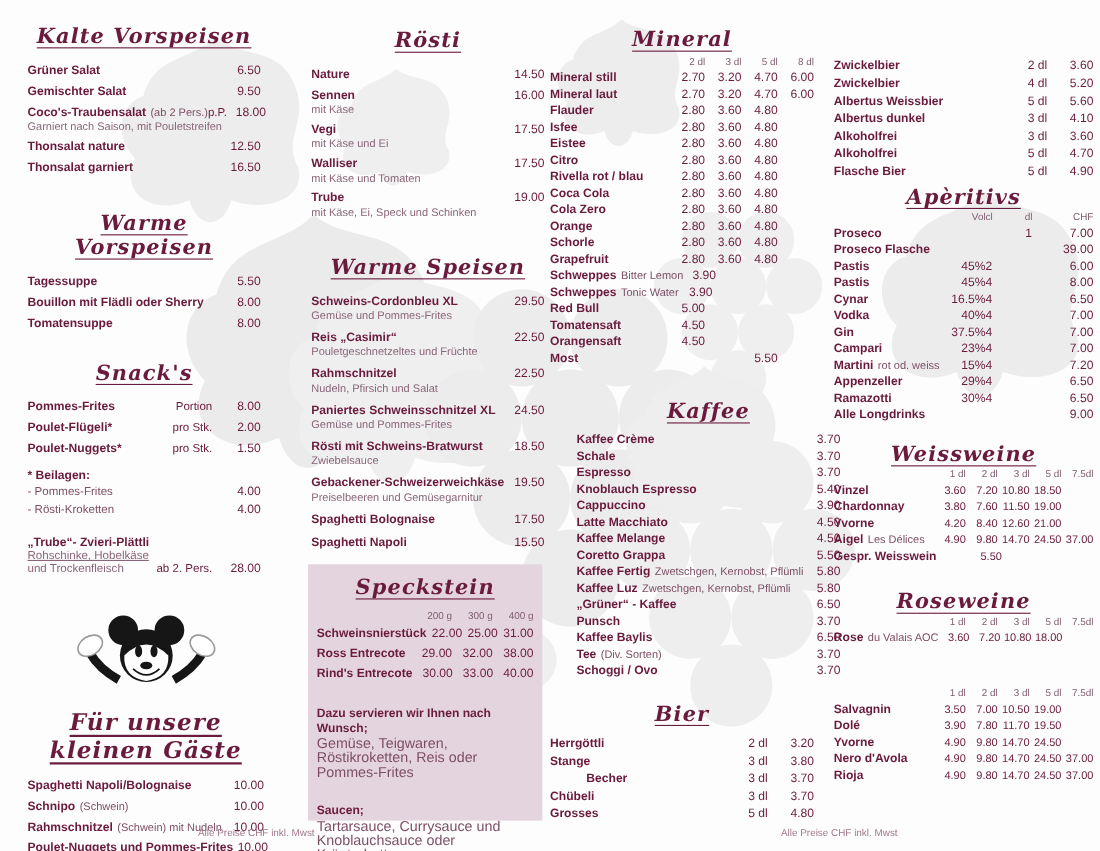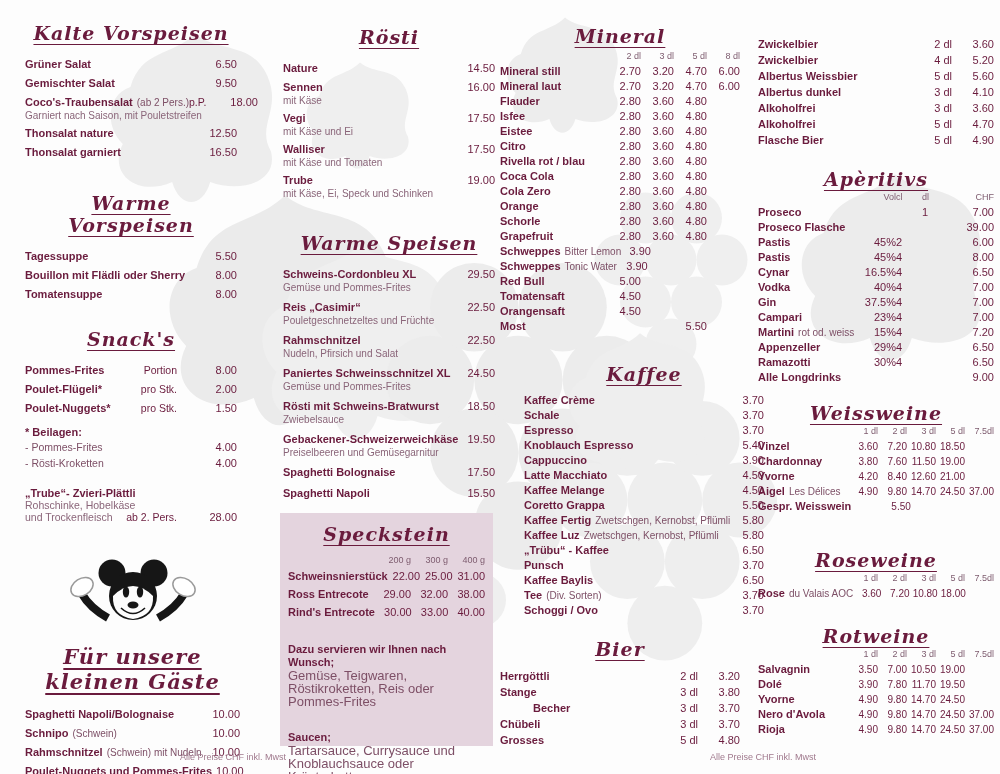--- a/index.html
+++ b/index.html
@@ -10,36 +10,36 @@
   .stitle{font-family:"DejaVu Serif",serif;font-style:italic;font-weight:bold;
           font-size:19px;color:#6a1b3d;text-align:center;letter-spacing:1px;
           text-decoration:underline;text-underline-offset:4px;margin-bottom:13px;}
   .stitle.big{font-size:21px;}
   
   .mi{margin-bottom:4px;font-size:11px;line-height:15px;}
   .mi-top{display:flex;align-items:baseline;}
   .nm{font-weight:bold;white-space:nowrap;}
   .sfx{font-weight:normal;font-size:10px;color:#7d4f66;margin-left:4px;white-space:nowrap;}
   .spacer{flex:1;}
-  .unit{font-size:10.5px;margin-right:24px;white-space:nowrap;text-align:right;}
+  .unit{font-size:10.5px;margin-right:8px;white-space:nowrap;text-align:right;}
   .price{width:36px;text-align:right;font-size:11px;white-space:nowrap;}
   .desc{font-size:10px;line-height:12px;color:#8a6579;}
   .plain{font-weight:normal;font-size:10.5px;color:#7d4f66;}
   .subhead{font-weight:bold;font-size:11px;margin:10px 0 2px 0;}
   
   .phead{display:flex;font-size:9px;color:#7e5c6f;margin-bottom:3px;}
   .phead::before{content:"";flex:1;}
   .pr{display:flex;align-items:baseline;font-size:11px;line-height:15px;}
   .pr-name{flex:1;white-space:nowrap;overflow:visible;}
   .pc{width:33px;text-align:right;white-space:nowrap;}
   .wc{width:29px;text-align:right;font-size:10px;white-space:nowrap;}
   .phead .wc,.phead .wc-l{font-size:9px;}
   .ac-vol{width:40px;text-align:right;white-space:nowrap;}
   .ac-cl{width:26px;}
-  .ac-dl{width:26px;text-align:left;}
+  .ac-dl{width:26px;text-align:center;}
   .ac-chf{width:46px;text-align:right;}
   .sz{width:30px;text-align:right;font-size:11px;white-space:nowrap;}
   .bprice{width:42px;text-align:right;font-size:11px;white-space:nowrap;}
   
   .box{background:#e4d4de;padding:10px 8px;box-sizing:border-box;}
   .box .pc{width:37px;}
   .box .pr{line-height:16px;margin-bottom:2px;}
   .note-t{font-weight:bold;font-size:11px;line-height:13px;margin-top:23px;}
   .note-b{font-size:13px;line-height:13px;color:#7d4f66;}
   .mickey{display:block;margin:0 auto 2px auto;}
@@ -211,21 +211,21 @@
       <div class="mi" style="margin-bottom:1px;">
         <div class="mi-top">
           <span class="plain">- Rösti-Kroketten</span>
           <span class="spacer"></span>
           <span class="price">4.00</span>
         </div>
       </div>
     </div>
   <div style="margin-top:16px;">
     <div class="nm" style="font-size:11px;">„Trube“- Zvieri-Plättli</div>
-    <div class="desc" style="font-size:10.5px;">Rohschinke, Hobelkäse</div>
+    <div class="desc" style="font-size:10.5px;text-decoration:underline;">Rohschinke, Hobelkäse</div>
     <div class="mi-top">
       <span class="desc" style="font-size:10.5px;">und Trockenfleisch</span>
       <span class="spacer"></span>
       <span class="unit">ab 2. Pers.</span>
       <span class="price">28.00</span>
     </div>
   </div>
 </div>
 
 <div class="sec" style="left:25px;top:556px;width:215px;">
@@ -655,21 +655,21 @@
         <span class="pr-name"><span class="nm">Kaffee Fertig</span><span class="sfx">Zwetschgen, Kernobst, Pflümli</span></span>
         <span class="bprice">5.80</span>
       </div>
 
       <div class="pr">
         <span class="pr-name"><span class="nm">Kaffee Luz</span><span class="sfx">Zwetschgen, Kernobst, Pflümli</span></span>
         <span class="bprice">5.80</span>
       </div>
 
       <div class="pr">
-        <span class="pr-name"><span class="nm">„Trübu“ - Kaffee</span><span class="sfx"></span></span>
+        <span class="pr-name"><span class="nm">„Grüner“ - Kaffee</span><span class="sfx"></span></span>
         <span class="bprice">6.50</span>
       </div>
 
       <div class="pr">
         <span class="pr-name"><span class="nm">Punsch</span><span class="sfx"></span></span>
         <span class="bprice">3.70</span>
       </div>
 
       <div class="pr">
         <span class="pr-name"><span class="nm">Kaffee Baylis</span><span class="sfx"></span></span>
@@ -717,21 +717,21 @@
       </div>
 
       <div class="pr" style="line-height:16px;">
         <span class="pr-name nm">Grosses</span>
         <span class="sz">5 dl</span>
         <span class="bprice">4.80</span>
       </div>
     </div>
 </div>
 
-<div class="sec" style="left:758px;top:36px;width:236px;">
+<div class="sec" style="left:758px;top:52px;width:236px;">
   <div>
 
       <div class="pr" style="line-height:16px;">
         <span class="pr-name nm">Zwickelbier</span>
         <span class="sz">2 dl</span>
         <span class="bprice">3.60</span>
       </div>
 
       <div class="pr" style="line-height:16px;">
         <span class="pr-name nm">Zwickelbier</span>
@@ -931,21 +931,21 @@
         <span class="pr-name"><span class="nm">Gespr. Weisswein</span><span class="sfx"></span></span>
         <span class="wc"></span>
         <span class="wc">5.50</span>
         <span class="wc"></span>
         <span class="wc"></span>
         <span class="wc"></span>
       </div>
     </div>
 </div>
 
-<div class="sec" style="left:758px;top:549px;width:236px;">
+<div class="sec" style="left:758px;top:536px;width:236px;">
   <div class="stitle" style="margin-bottom:2px;">Roseweine</div>
   <div class="phead">
 
   <span class="wc">1 dl</span>
       <span class="wc">2 dl</span>
       <span class="wc">3 dl</span>
       <span class="wc">5 dl</span>
       <span class="wc">7.5dl</span>
     </div>
   <div>
@@ -955,21 +955,20 @@
         <span class="wc">3.60</span>
         <span class="wc">7.20</span>
         <span class="wc">10.80</span>
         <span class="wc">18.00</span>
         <span class="wc"></span>
       </div>
     </div>
 </div>
 
 <div class="sec" style="left:758px;top:625px;width:236px;">
-  <div class="stitle" style="margin-bottom:2px;">Rotweine</div>
   <div class="phead">
 
   <span class="wc">1 dl</span>
       <span class="wc">2 dl</span>
       <span class="wc">3 dl</span>
       <span class="wc">5 dl</span>
       <span class="wc">7.5dl</span>
     </div>
   <div>
 

